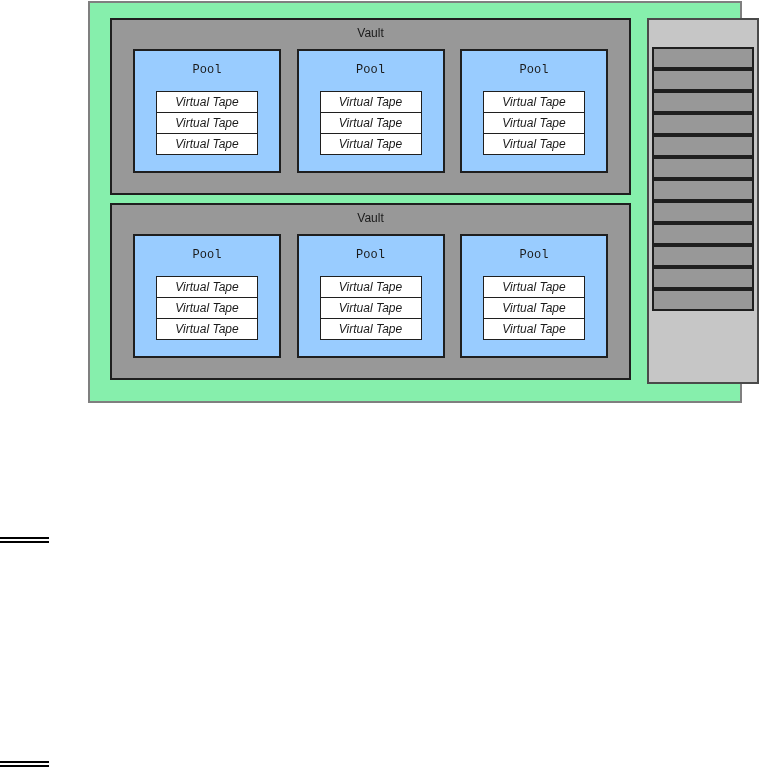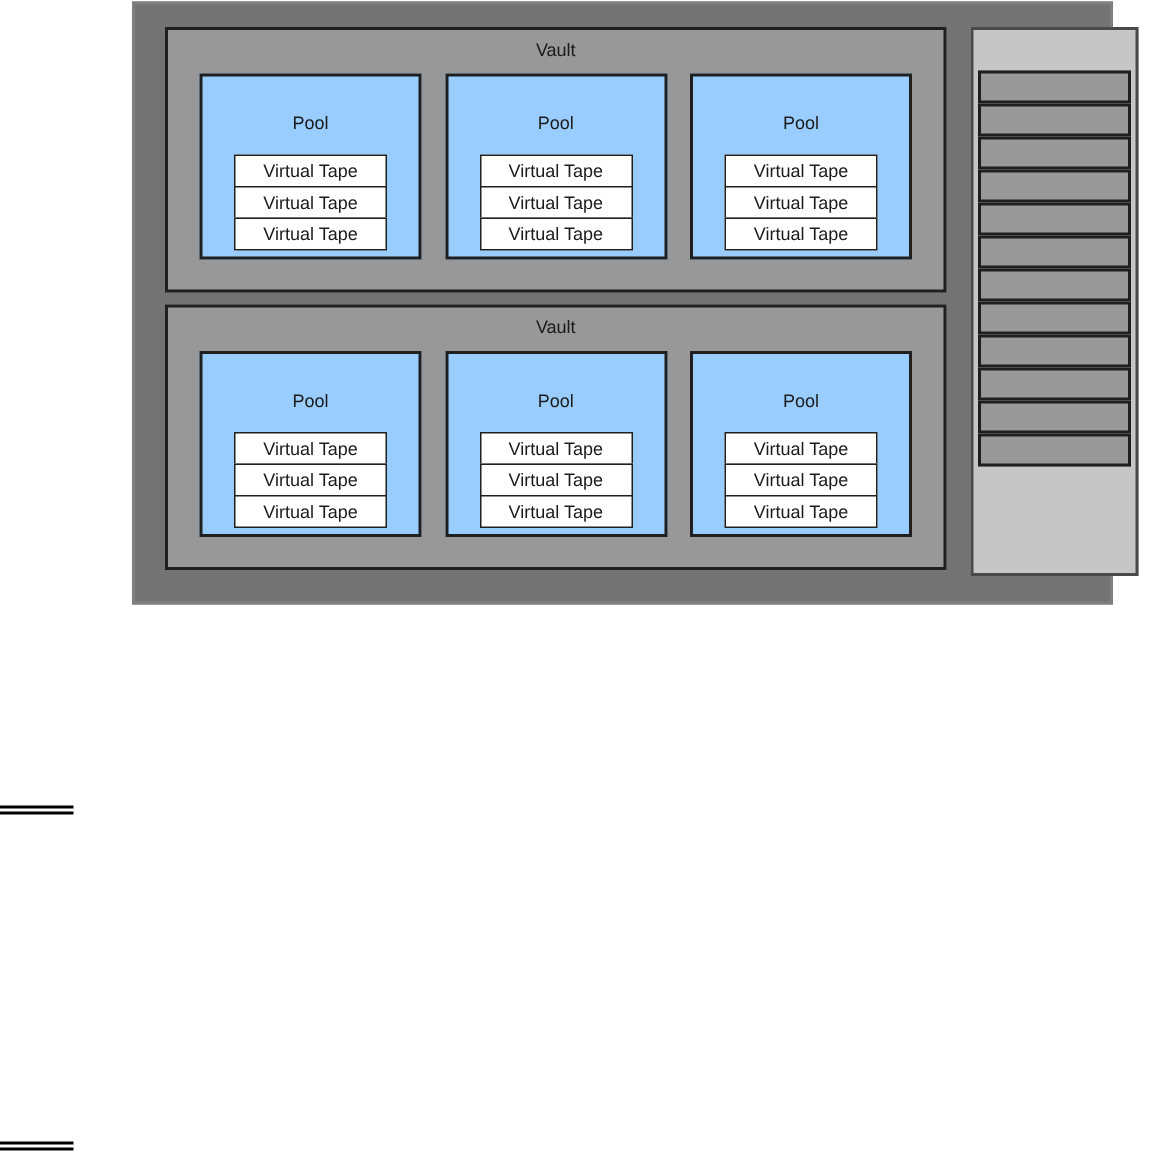--- a/index.html
+++ b/index.html
@@ -19,21 +19,21 @@
 
   
   .outer-box {
     position: absolute;
     left: 88px;
     top: 1px;
     width: 654px;
     height: 402px;
     box-sizing: border-box;
     border: 2px solid var(--outer-border, #7f7f7f);
-    background: #737373;
+    background: #86efac;
   }
 
   
   .vault {
     position: absolute;
     left: 20px;
     width: 521px;
     height: 177px;
     box-sizing: border-box;
     background: var(--vault-fill, #989898);
@@ -56,28 +56,30 @@
     margin-top: 9px;
   }
   .pool {
     width: 148px;
     height: 124px;
     box-sizing: border-box;
     background: var(--pool-fill, #99ccff);
     border: 2px solid var(--border-dark, #1f1f1f);
   }
   .pool-label {
-    padding-top: 24px;
+    padding-top: 12px;
     text-align: center;
     font-size: 12px;
     line-height: 14px;
+    font-family: Liberation Mono, monospace;
   }
   .tapes {
     width: 102px;
     margin: 14px auto 0;
+    font-style: italic;
   }
   .tape {
     height: 22px;
     box-sizing: border-box;
     margin-top: -1px;
     background: var(--tape-fill, #ffffff);
     border: 1px solid var(--border-dark, #1f1f1f);
     display: flex;
     align-items: center;
     justify-content: center;

